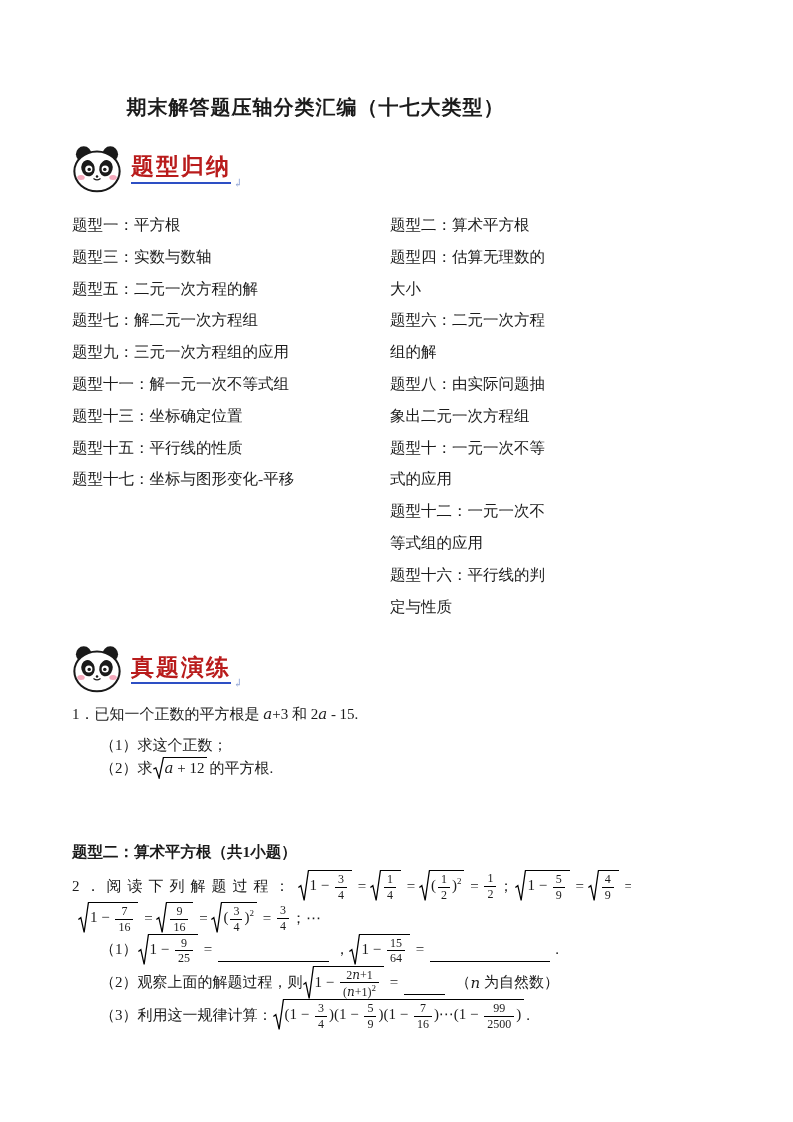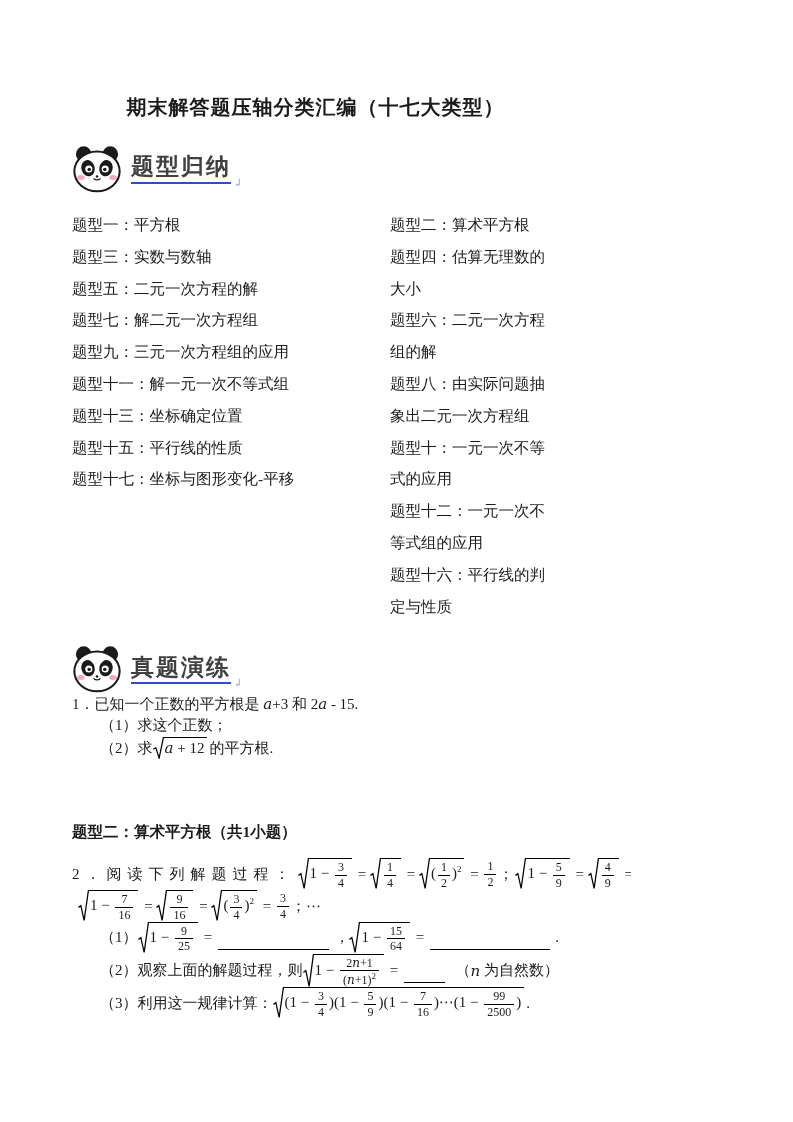--- a/index.html
+++ b/index.html
@@ -13,37 +13,37 @@
     text-align:center;font-size:20px;font-weight:700;
     letter-spacing:1px;line-height:30px;
   }
   
   .badge{display:flex;align-items:center;margin-top:22px;height:50px;}
   .panda{width:50px;height:48px;display:inline-flex;margin-right:9px;}
   .panda svg{width:100%;height:100%;}
   .badge-text{
     font-family:"Liberation Sans","DejaVu Sans",sans-serif;
     font-weight:700;font-size:23px;letter-spacing:2px;
-    color:#404040;border-bottom:2px solid #2d4fc4;padding-bottom:2px;line-height:1.1;
+    color:#b91c1c;border-bottom:2px solid #2d4fc4;padding-bottom:2px;line-height:1.1;
   }
   .pmark{font-size:11px;color:#93a7d6;align-self:flex-end;margin:0 0 4px 2px;}
   
   .typelist{display:flex;margin-top:15px;font-size:15.5px;}
   .typelist .col{line-height:31.8px;}
   .typelist .col.left{width:318px;flex:none;}
   .typelist .col.right{flex:1;}
   
   .h{font-weight:700;font-size:15.5px;margin-top:12px;line-height:20px;}
   .h2{margin-top:62px;}
-  .tline{line-height:21px;}
+  .tline{margin-top:10px;line-height:21px;}
   .ind{padding-left:28px;}
   .cont{padding-left:6px;}
   .mline{display:flex;align-items:center;margin-top:0;min-height:24px;flex-wrap:nowrap;}
   .mgroup{display:inline-flex;align-items:center;}
-  .intro{margin-top:16px;gap:2px;}
+  .intro{margin-top:8px;gap:2px;}
   .spaced{letter-spacing:6px;white-space:pre;}
   
   .mt{white-space:pre;}
   .mi{font-style:italic;font-family:"DejaVu Serif","Liberation Serif",serif;}
   sup.msup{font-size:9px;}
   .frac{
     display:inline-flex;flex-direction:column;vertical-align:middle;
     text-align:center;font-size:12px;line-height:1.2;margin:0 2px;
   }
   .frac .num,.frac .den{display:block;padding:0 3px;}

